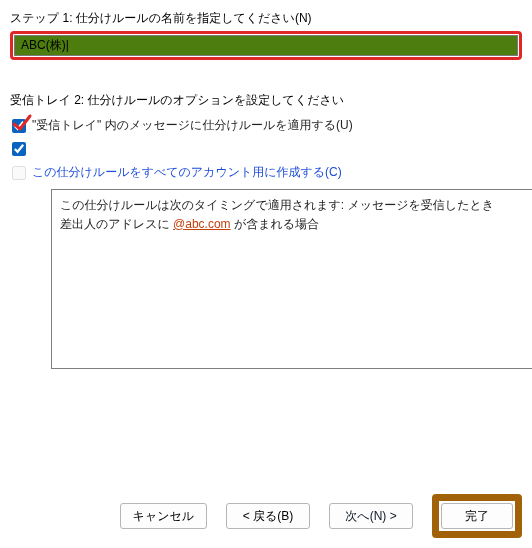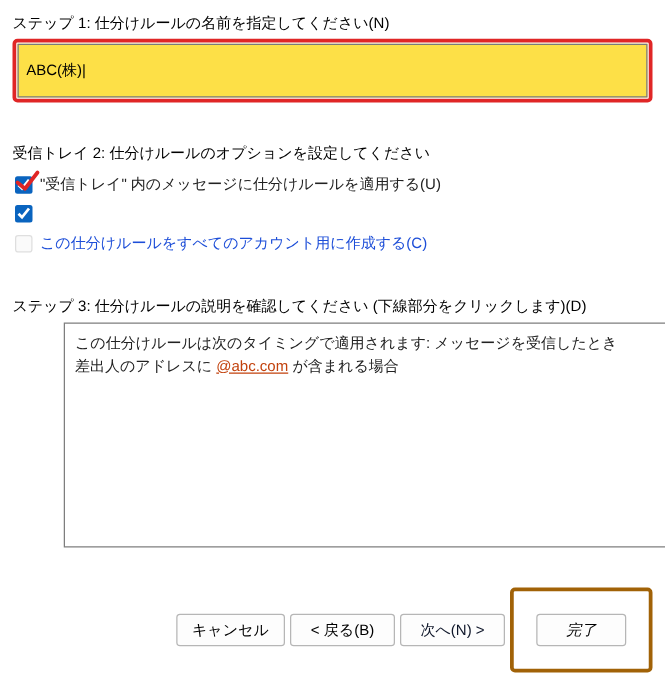--- a/index.html
+++ b/index.html
@@ -22,26 +22,26 @@
     color: #000000;
   }
   .name-wrap {
     border: 3px solid #e02626;
     border-radius: 4px;
     padding: 1px;
     margin-bottom: 32px;
   }
   .name-input {
     width: 100%;
-    height: 43px;
+    height: 21px;
     padding: 2px 6px;
     font: inherit;
     border: 1px solid #7a7a7a;
     outline: none;
-    background: #fde047;
+    background: #4d7c0f;
   }
   .option-row {
     display: flex;
     align-items: center;
     gap: 6px;
     margin: 8px 0;
     position: relative;
   }
   .option-row label { cursor: default; }
   input[type="checkbox"] {
@@ -64,43 +64,42 @@
   .desc-box .link {
     color: #c2410c;
     text-decoration: underline;
     cursor: pointer;
   }
   .button-bar {
     position: absolute;
     right: 10px;
     bottom: 10px;
     display: flex;
-    gap: 4px;
+    gap: 19px;
     align-items: center;
   }
   .btn {
     min-width: 84px;
     height: 26px;
     padding: 0 12px;
     background: #fdfdfd;
     border: 1px solid #b6b6b6;
     border-radius: 3px;
     font: inherit;
     cursor: pointer;
     text-align: center;
   }
   .btn.disabled {
     color: #0f172a;
     cursor: default;
   }
   .btn-finish-wrap {
-    border: 3px solid #a16207;
+    border: 7px solid #a16207;
     border-radius: 4px;
-    padding: 18px;
-    font-style: italic;
+    padding: 2px;
   }
   .btn-finish-wrap .btn {
     min-width: 72px;
   }
   .red-mark {
     position: absolute;
     left: -1px;
     top: -4px;
     pointer-events: none;
   }
@@ -132,21 +131,20 @@
     <div class="option-row">
       <input type="checkbox" checked="" style="">
     </div>
 
     <div class="option-row disabled">
       <input type="checkbox" disabled="" style="">
       <label>この仕分けルールをすべてのアカウント用に作成する(C)</label>
     </div>
   </div>
 
-  <div class="step-label step3-space">ステップ 3: 仕分けルールの説明を確認してください (下線部分をクリックします)(D)</div>
   <div class="desc-box">
     <div>この仕分けルールは次のタイミングで適用されます: メッセージを受信したとき</div>
     <div>
       <span>差出人のアドレスに </span><span class="link">@abc.com</span><span> が含まれる場合</span>
     </div>
   </div>
 
   <div class="button-bar">
     <button class="btn">キャンセル</button>
     <button class="btn">&lt; 戻る(B)</button>

